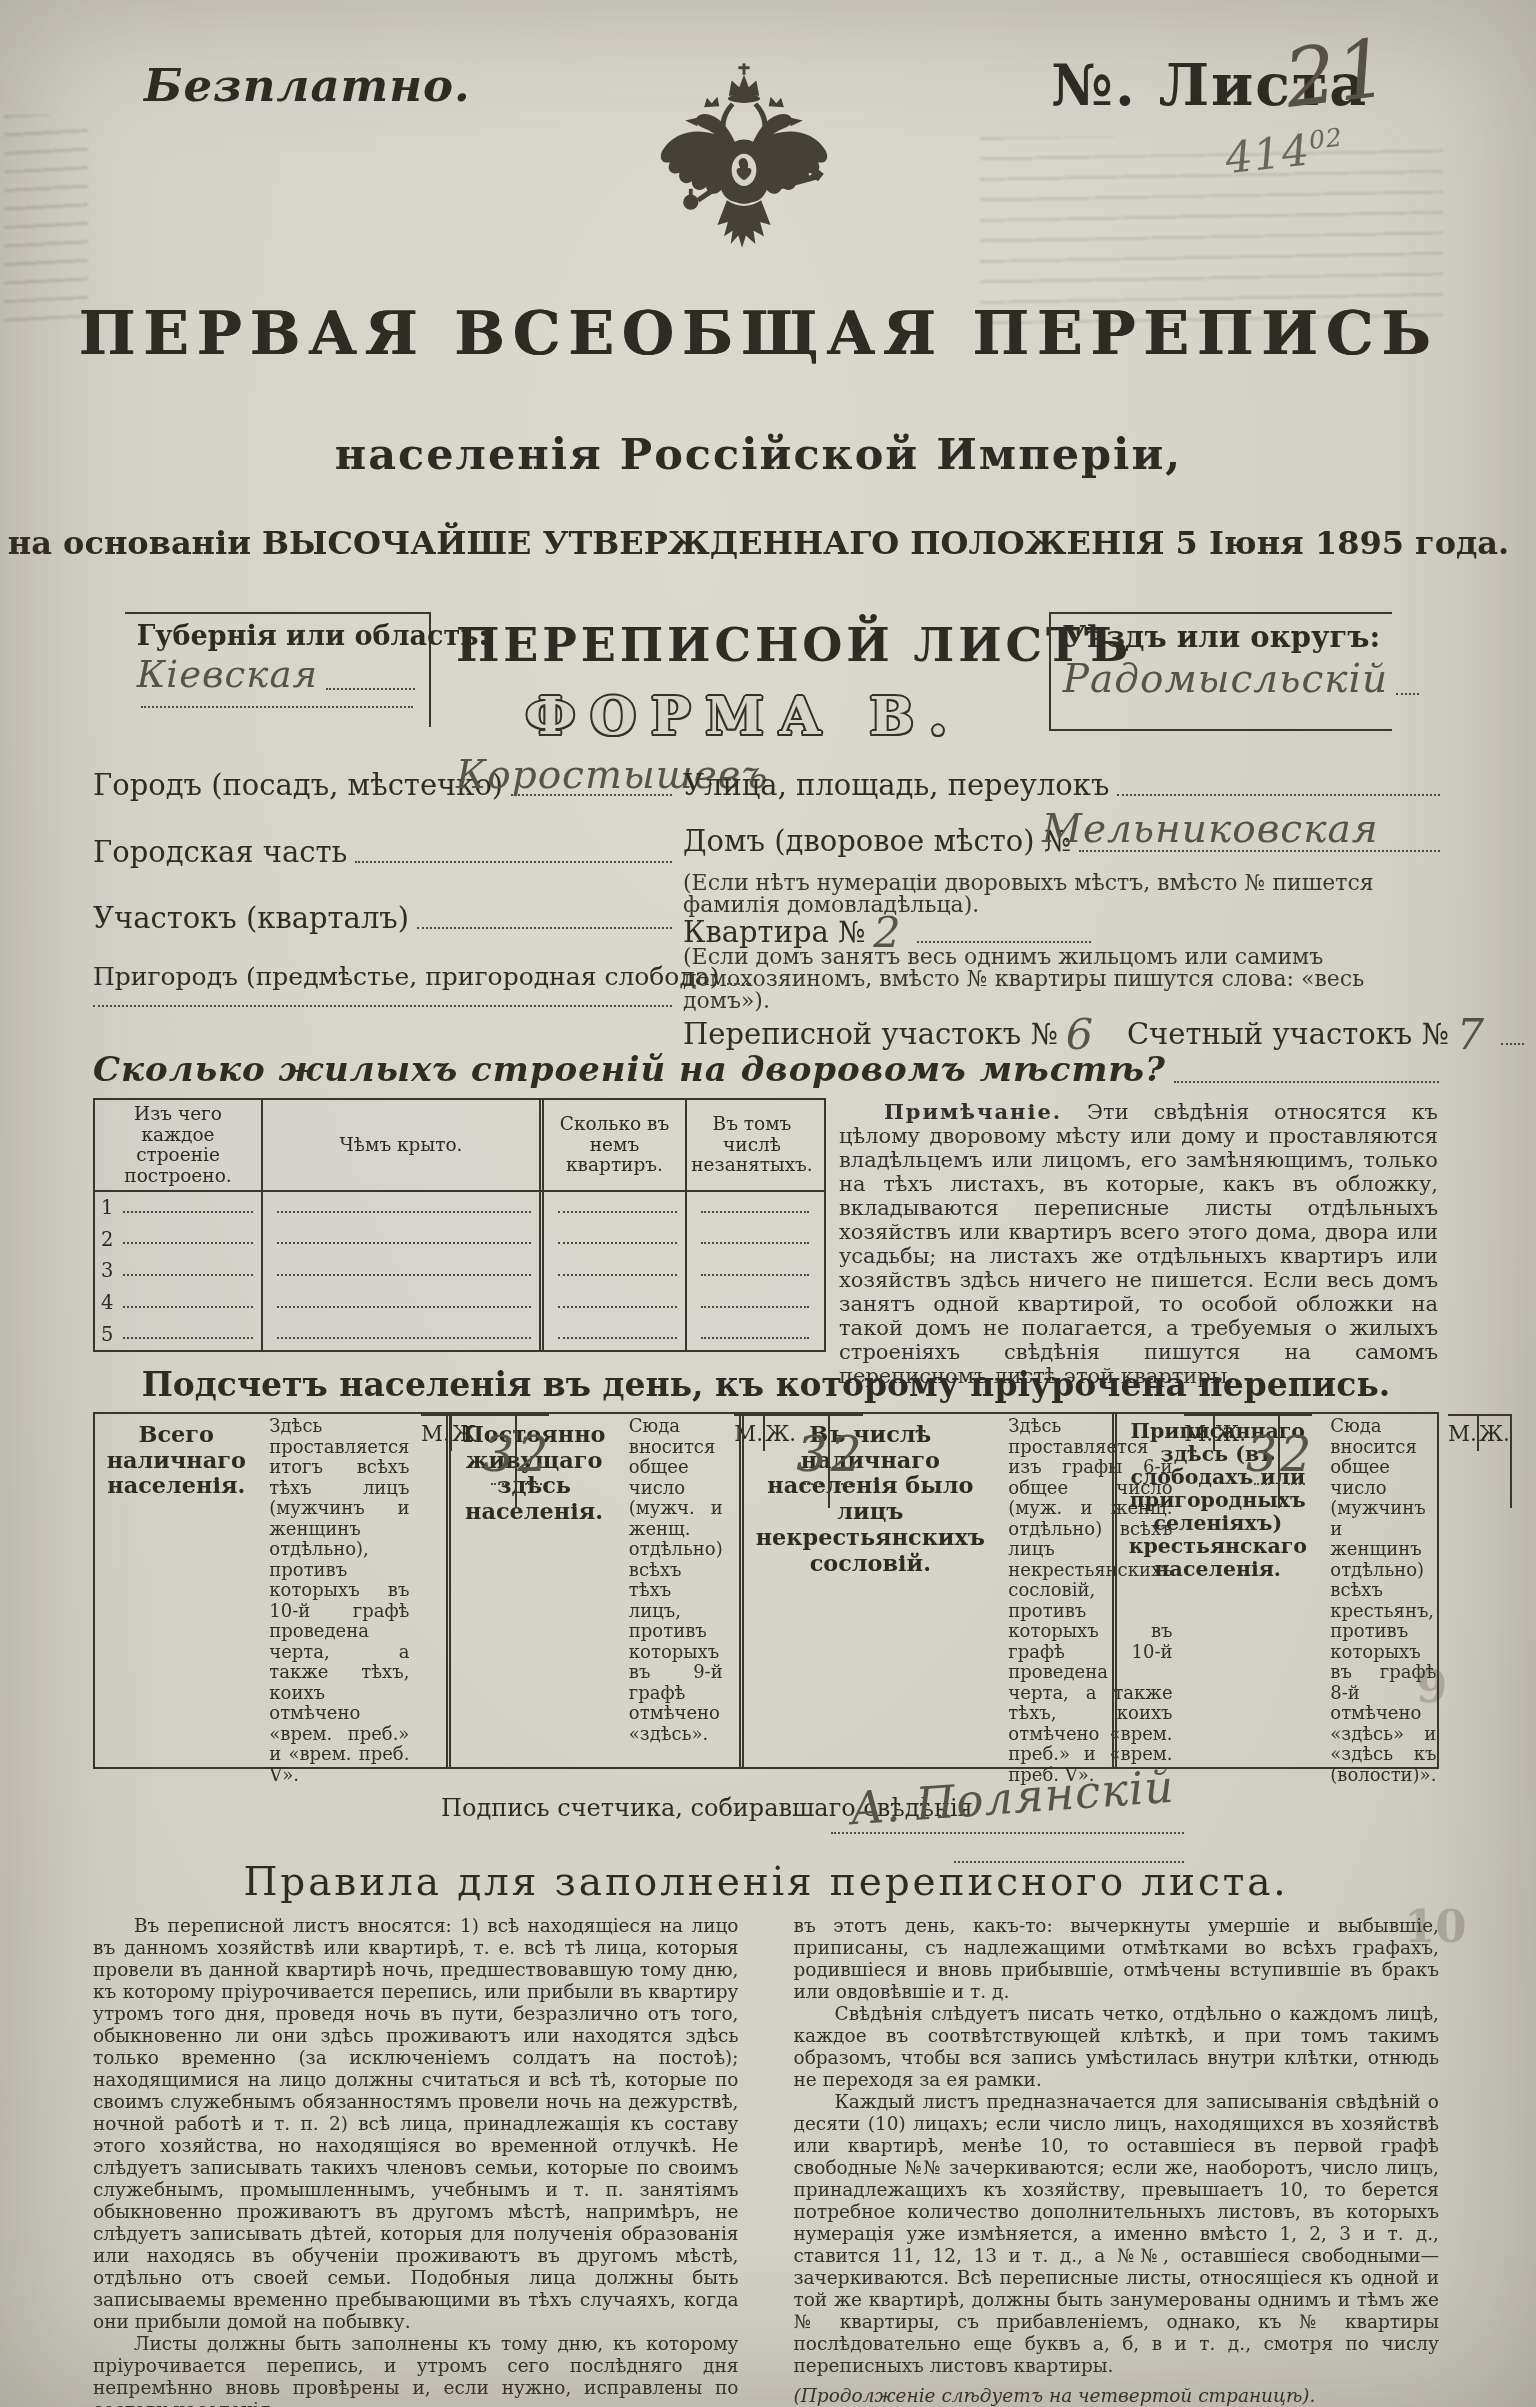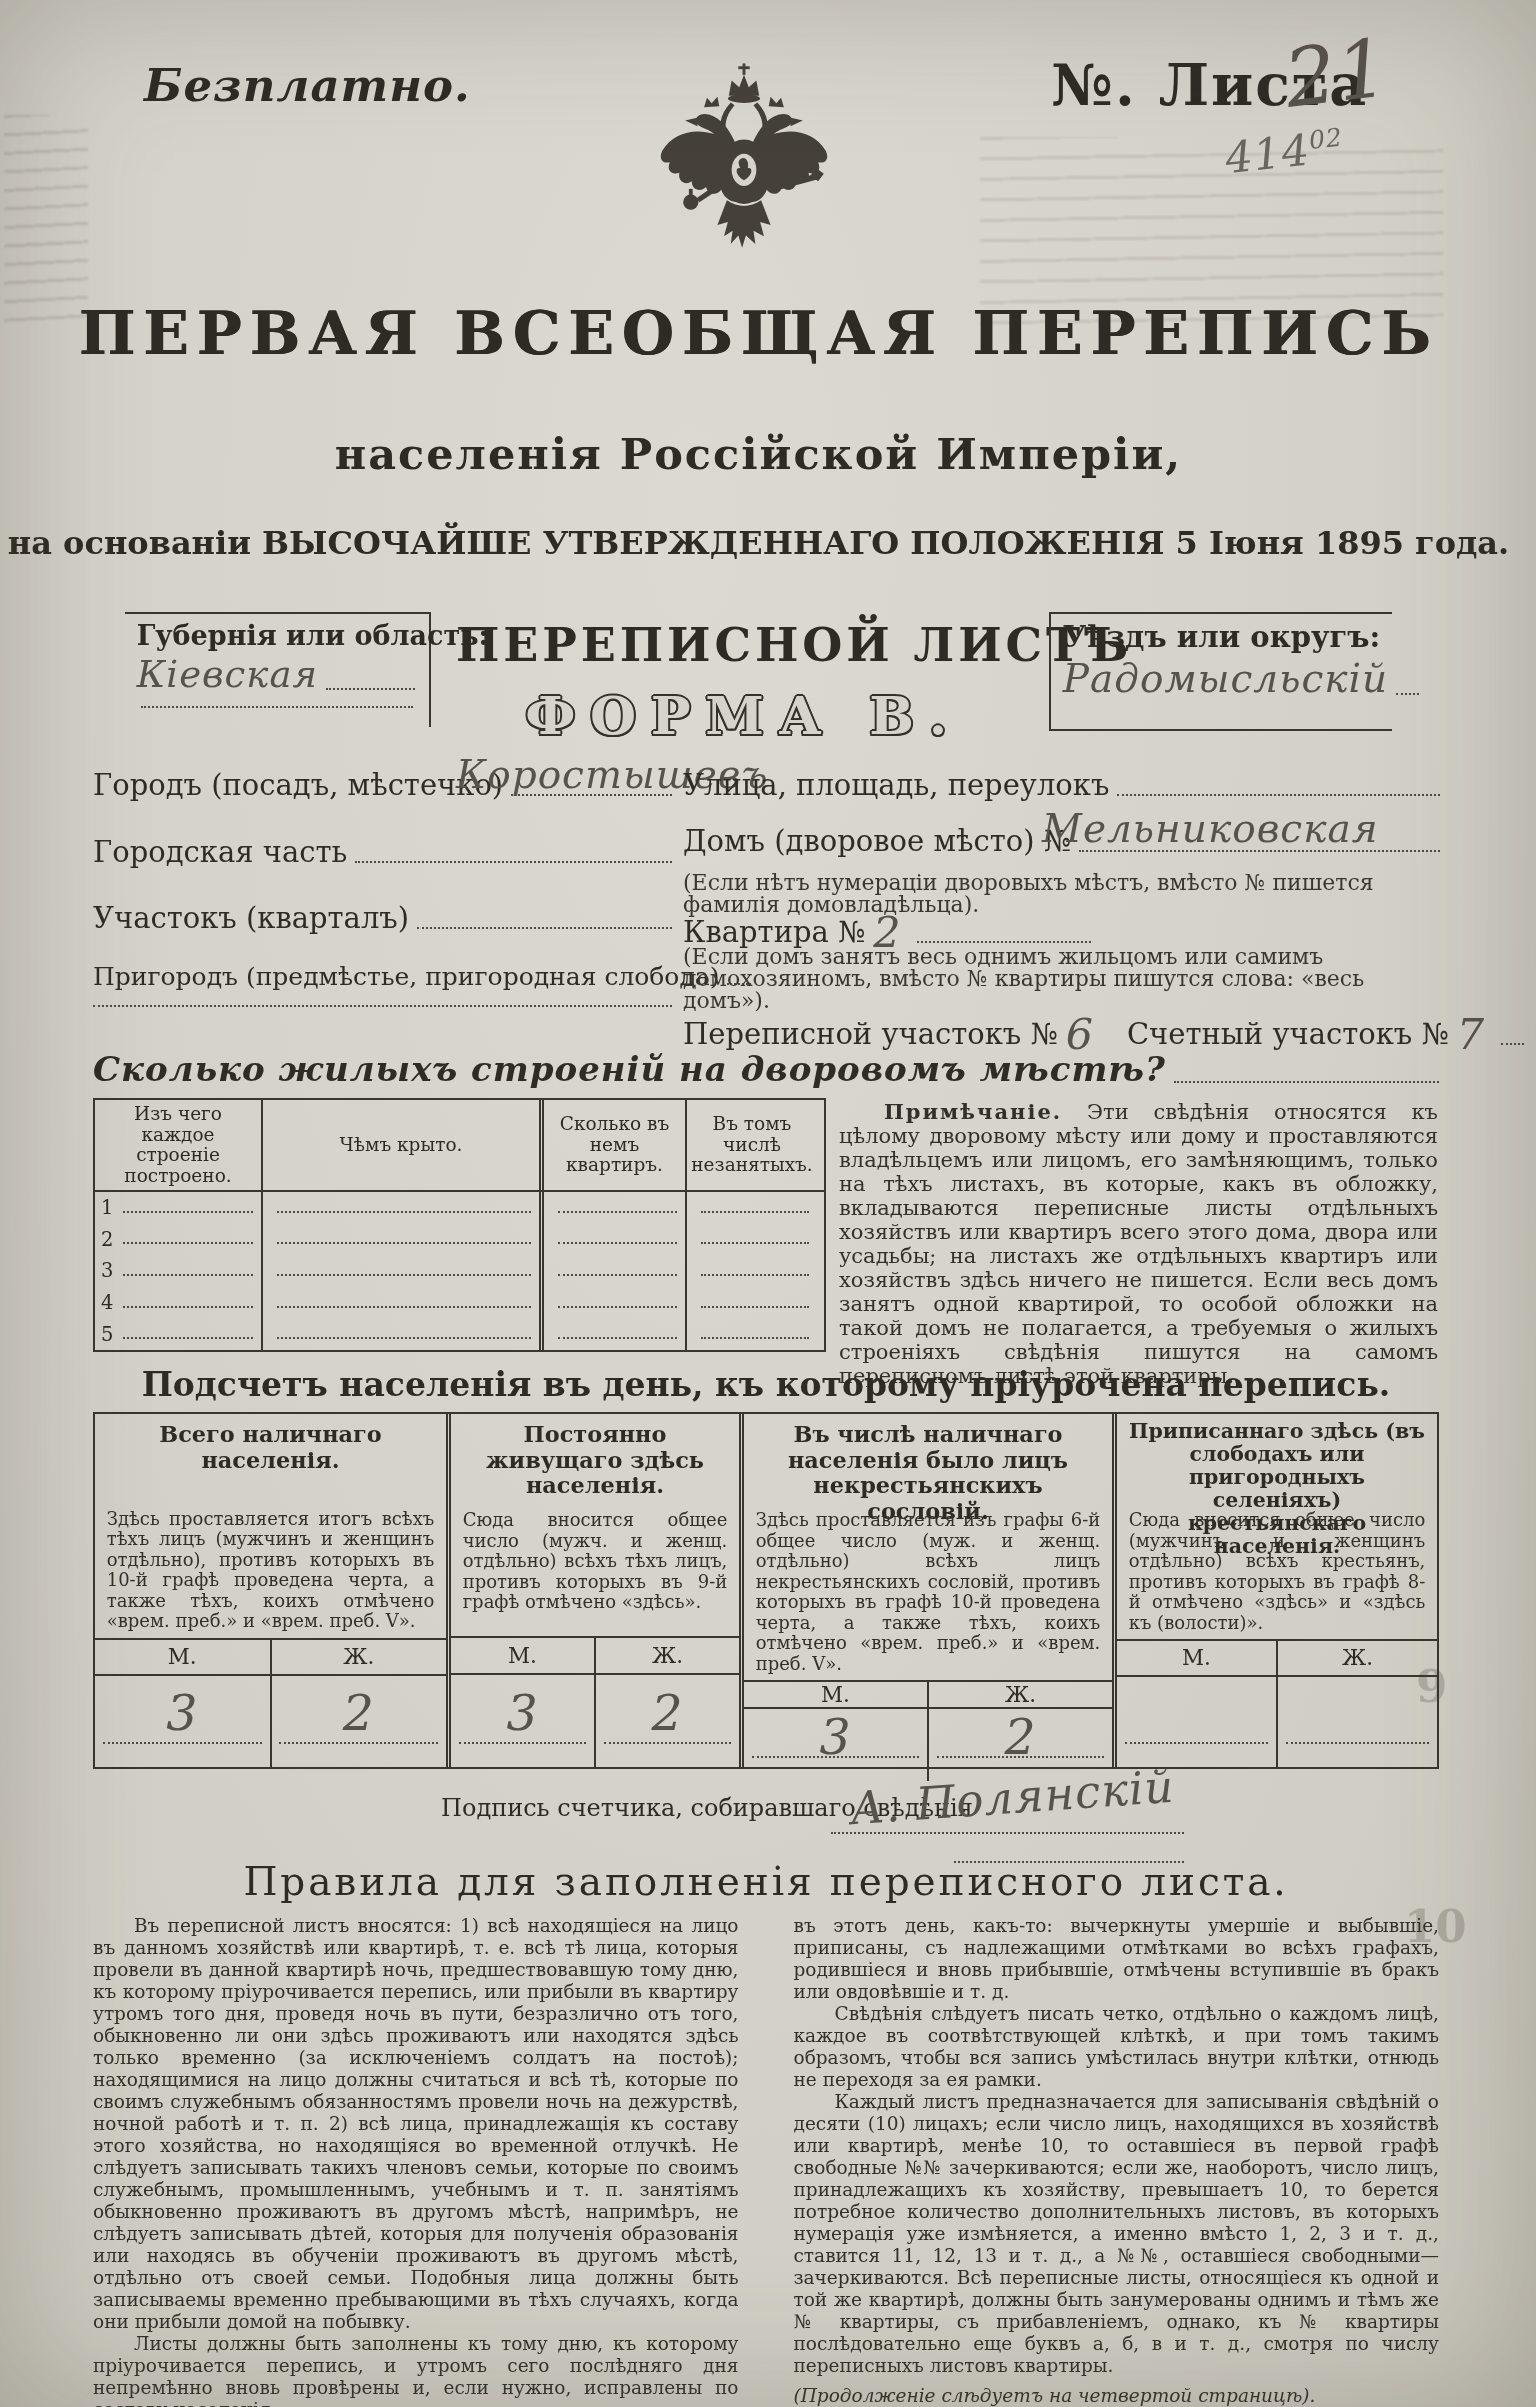--- a/index.html
+++ b/index.html
@@ -69,21 +69,21 @@
   .rownum{font-size:19.5px;margin-right:2px}
 
   
   .note{position:absolute}
   .note p{font-size:21px;line-height:24px;text-align:justify;text-indent:45px;color:#33302b}
   .note-label{font-weight:bold;letter-spacing:2px}
 
   
   .ct-title{position:absolute;text-align:center;font-size:33px;font-weight:bold}
   .ctable{position:absolute;border:2.9px solid #3a352d;display:flex}
-  .cgroup{display:flex;flex-direction:column}
+  .cgroup{display:flex;flex-direction:row}
   .cgroup + .cgroup{border-left:5.9px double #3a352d}
   .cg-header{height:94px;padding:7.8px 11.7px 0;font-size:22.4px;font-weight:bold;text-align:center;line-height:1.15}
   .cg-header.small{font-size:20.5px;line-height:1.12;padding-top:5.9px}
   .cg-desc{flex:1;font-size:18px;line-height:20.5px;padding:2px 11.7px 5.9px;text-align:justify;color:#33302b}
   .cg-mf{display:flex;border-top:2px solid #3a352d;height:37px;font-size:21.5px}
   .cg-mf div{flex:1;display:flex;align-items:center;justify-content:center}
   .cg-mf div + div{border-left:2px solid #3a352d}
   .cg-vals{display:flex;border-top:2px solid #3a352d;height:94px}
   .cg-vcell{position:relative;flex:1;display:flex;align-items:center;justify-content:center}
   .cg-vcell + .cg-vcell{border-left:2px solid #3a352d}

